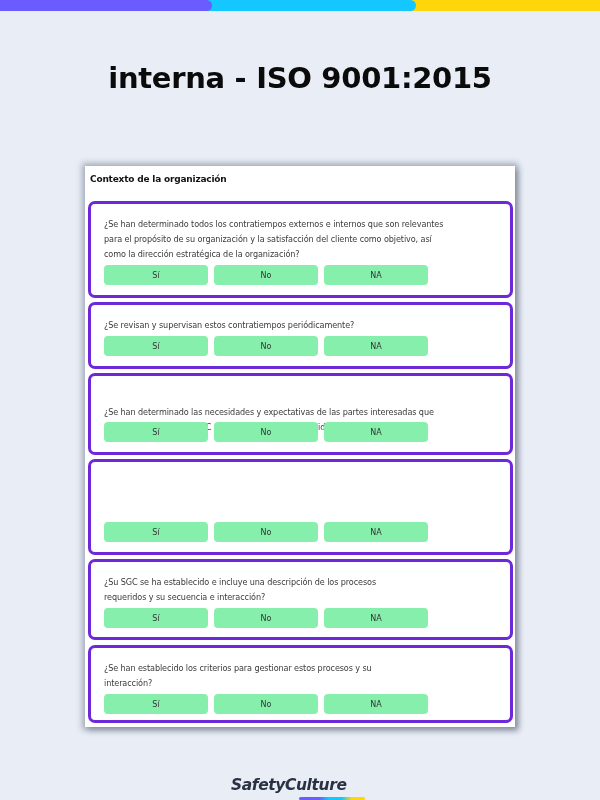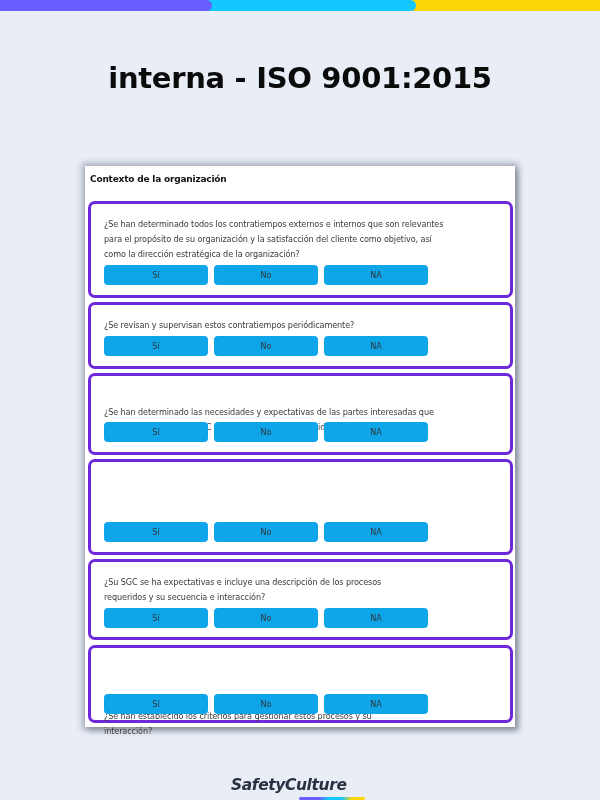--- a/index.html
+++ b/index.html
@@ -56,21 +56,21 @@
       font-size: 8.1px;
       line-height: 15px;
       color: #3a3a3a;
       letter-spacing: -0.1px;
     }
     .answers {
       position: absolute; left: 13px; height: 20px; display: flex; gap: 6px;
     }
     .answer-btn {
       width: 104px; height: 20px;
-      background: #0ea5e9;
+      background: #86efac;
       border-radius: 4px;
       font-family: "DejaVu Sans", sans-serif;
       font-size: 8px;
       color: #333;
       display: flex; align-items: center; justify-content: center;
       cursor: pointer;
     }
 
     .logo {
       position: absolute; left: 231px; top: 776px; width: 140px; height: 30px;
@@ -132,30 +132,30 @@
 
   <div class="q-card" style="top:293px;height:96px;">
     <div class="answers" style="top:60px;">
       <div class="answer-btn">Sí</div>
       <div class="answer-btn">No</div>
       <div class="answer-btn">NA</div>
     </div>
   </div>
 
   <div class="q-card" style="top:393px;height:81px;">
-    <div class="q-text" style="width:300px;">¿Su SGC se ha expectativas e incluye una descripción de los procesos requeridos y su secuencia e interacción?</div>
+    <div class="q-text" style="width:300px;">¿Su SGC se ha establecido e incluye una descripción de los procesos requeridos y su secuencia e interacción?</div>
     <div class="answers" style="top:46px;">
       <div class="answer-btn">Sí</div>
       <div class="answer-btn">No</div>
       <div class="answer-btn">NA</div>
     </div>
   </div>
 
   <div class="q-card" style="top:479px;height:78px;">
-    <div class="q-text" style="width:305px;margin-top:48px;">¿Se han establecido los criterios para gestionar estos procesos y su interacción?</div>
+    <div class="q-text" style="width:305px;">¿Se han establecido los criterios para gestionar estos procesos y su interacción?</div>
     <div class="answers" style="top:46px;">
       <div class="answer-btn">Sí</div>
       <div class="answer-btn">No</div>
       <div class="answer-btn">NA</div>
     </div>
   </div>
 </div>
 
 <div class="logo">
   <div class="logo-text">SafetyCulture</div>

